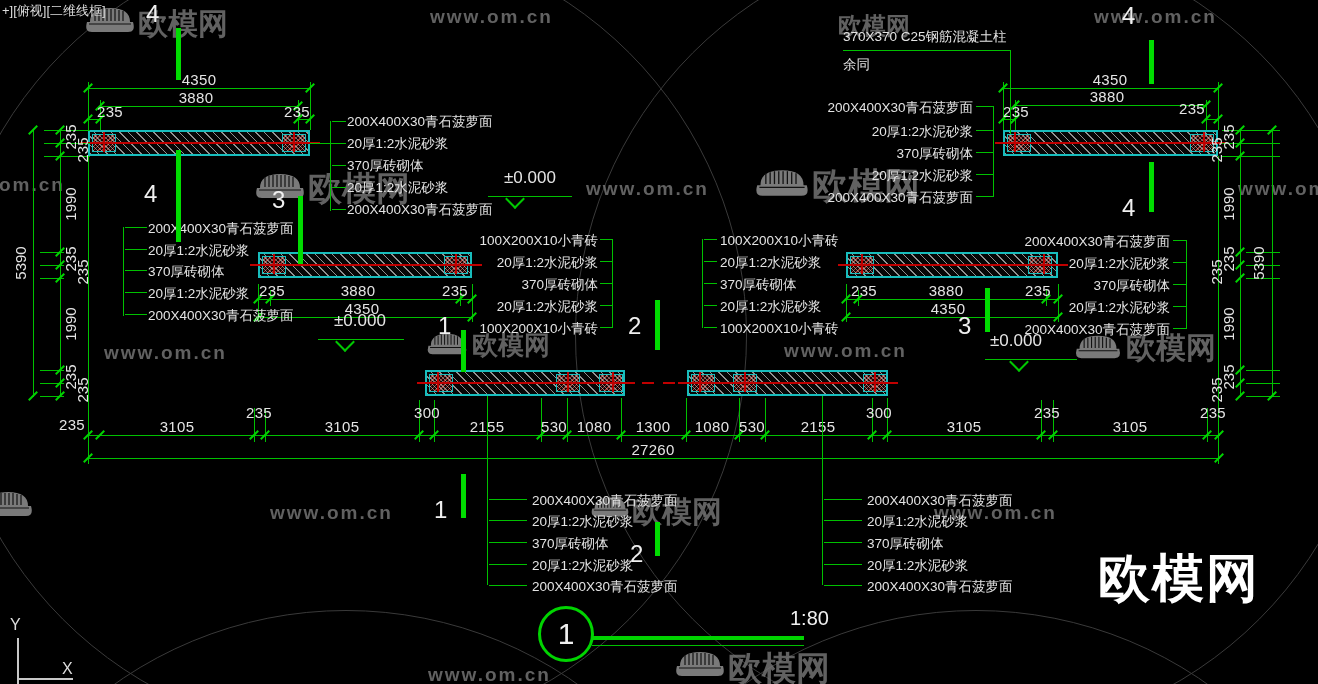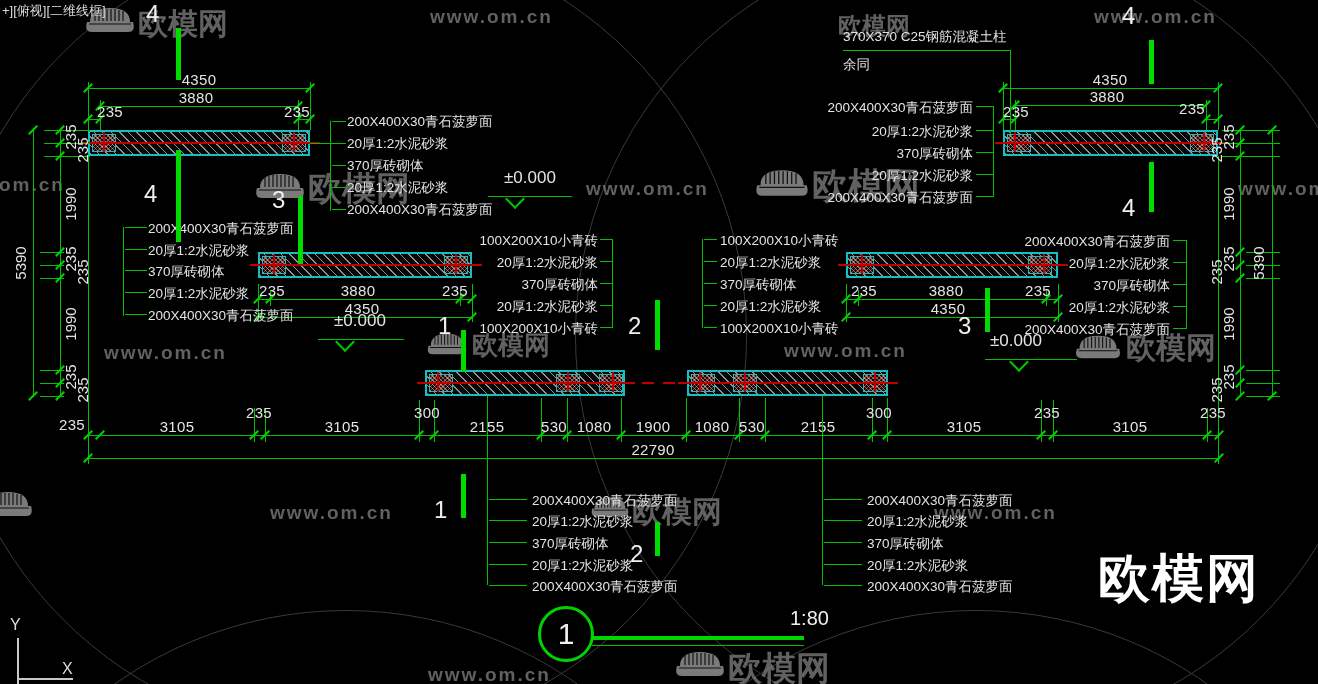--- a/index.html
+++ b/index.html
@@ -440,30 +440,30 @@
     <span class="dl" style="left:948px;top:300px">4350</span>
 
     <span class="dl" style="left:72px;top:416px">235</span>
     <span class="dl" style="left:177px;top:418px">3105</span>
     <span class="dl" style="left:259px;top:404px">235</span>
     <span class="dl" style="left:342px;top:418px">3105</span>
     <span class="dl" style="left:427px;top:404px">300</span>
     <span class="dl" style="left:487px;top:418px">2155</span>
     <span class="dl" style="left:554px;top:418px">530</span>
     <span class="dl" style="left:594px;top:418px">1080</span>
-    <span class="dl" style="left:653px;top:418px">1900</span>
+    <span class="dl" style="left:653px;top:418px">1300</span>
     <span class="dl" style="left:712px;top:418px">1080</span>
     <span class="dl" style="left:752px;top:418px">530</span>
     <span class="dl" style="left:818px;top:418px">2155</span>
     <span class="dl" style="left:879px;top:404px">300</span>
     <span class="dl" style="left:964px;top:418px">3105</span>
     <span class="dl" style="left:1047px;top:404px">235</span>
     <span class="dl" style="left:1130px;top:418px">3105</span>
     <span class="dl" style="left:1213px;top:404px">235</span>
-    <span class="dl" style="left:653px;top:441px">22790</span>
+    <span class="dl" style="left:653px;top:441px">27260</span>
 
     <span class="rl" style="left:70px;top:137px">235</span>
     <span class="rl" style="left:82px;top:150px">235</span>
     <span class="rl" style="left:70px;top:204px">1990</span>
     <span class="rl" style="left:70px;top:259px">235</span>
     <span class="rl" style="left:82px;top:272px">235</span>
     <span class="rl" style="left:70px;top:324px">1990</span>
     <span class="rl" style="left:70px;top:377px">235</span>
     <span class="rl" style="left:82px;top:390px">235</span>
     <span class="rl" style="left:20px;top:263px">5390</span>

